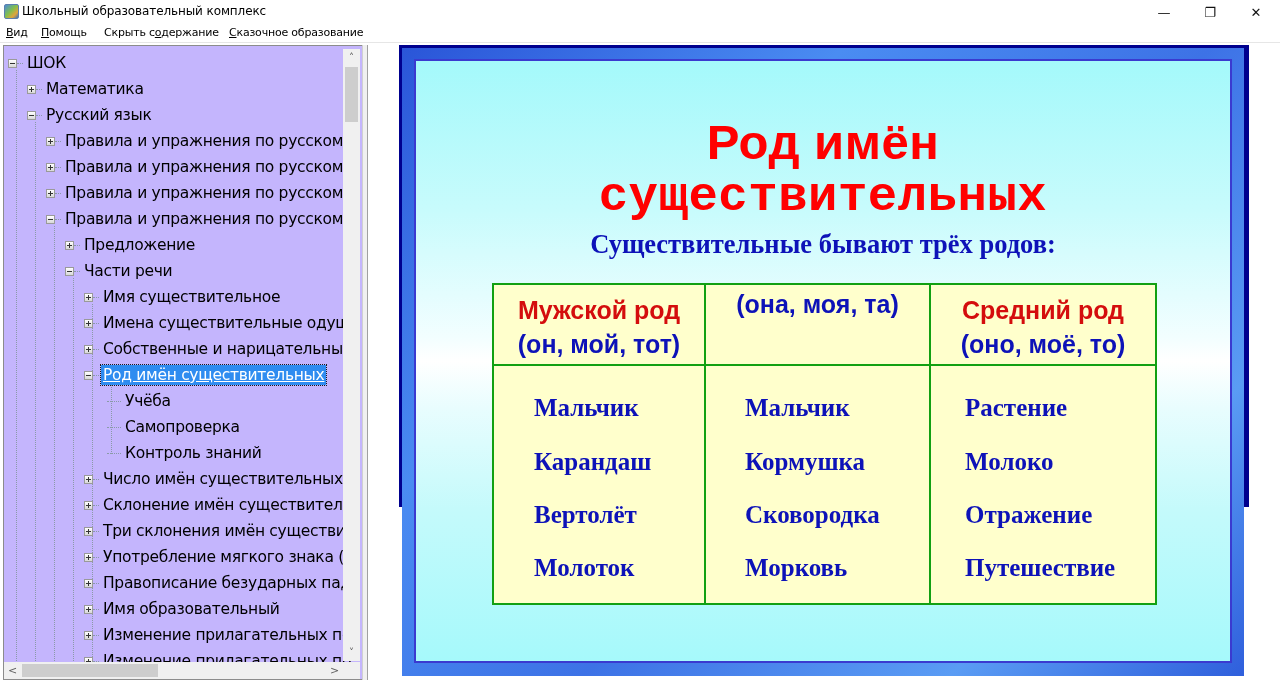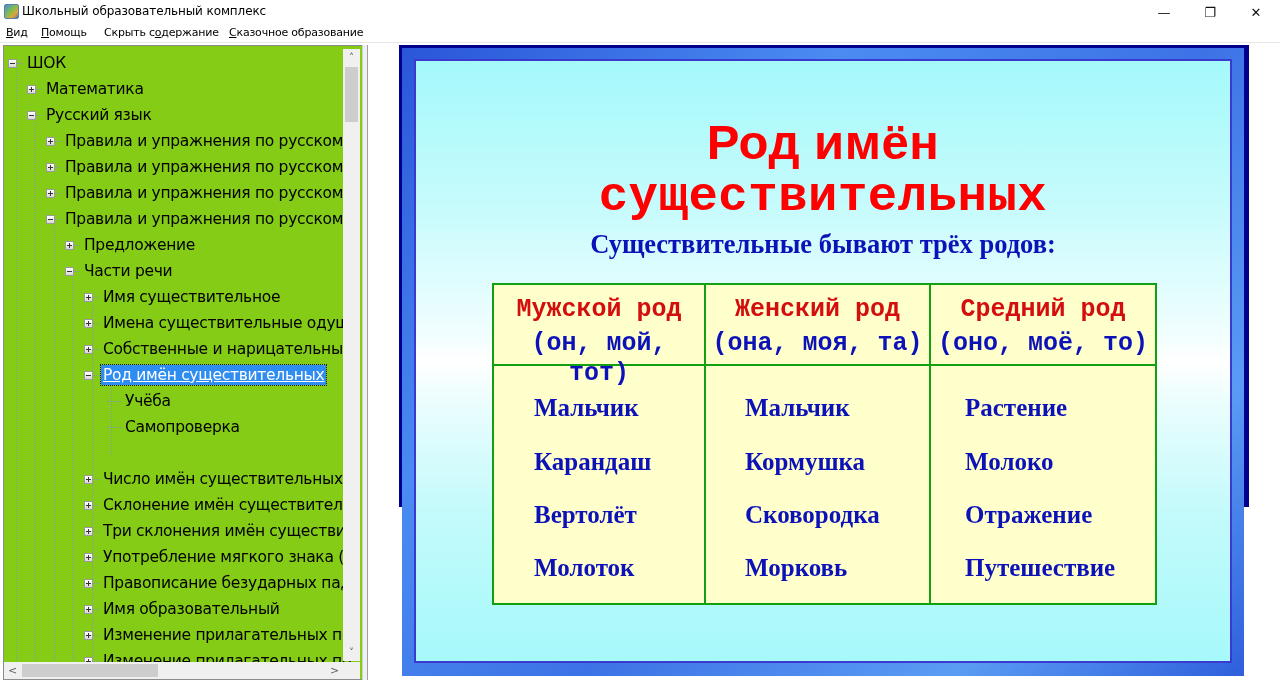--- a/index.html
+++ b/index.html
@@ -15,21 +15,21 @@
   .win-min { left: 1141px; }
   .win-max { left: 1187px; }
   .win-close { left: 1233px; }
 
   
   .menubar { position: absolute; left: 0; top: 24px; width: 1280px; height: 19px; background: #ffffff; border-bottom: 1px solid #e6e6e6; }
   .menu-item { position: absolute; top: 2px; font-size: 11px; color: #000; font-family: "DejaVu Sans", sans-serif; letter-spacing: -0.2px; white-space: nowrap; }
   .menu-item .u { text-decoration: underline; }
 
   
-  .tree-pane { position: absolute; left: 3px; top: 45px; width: 359px; height: 635px; background: #84cc16; border: 1px solid #8c8c8c; border-right: none; overflow: hidden; }
+  .tree-pane { position: absolute; left: 3px; top: 45px; width: 359px; height: 635px; background: #c4b5fd; border: 1px solid #8c8c8c; border-right: none; overflow: hidden; }
   .tree-line-v { position: absolute; width: 0; border-left: 1px dotted #8a9aa8; }
   .tree-row { position: absolute; height: 26px; display: flex; align-items: center; white-space: nowrap; }
   .expander { width: 9px; height: 9px; border: 1px solid #9a9a9a; background: linear-gradient(#ffffff, #d8d8d8); position: relative; flex: none; }
   .expander .h { position: absolute; left: 1px; top: 3px; width: 5px; height: 1px; background: #333; }
   .expander .v { position: absolute; left: 3px; top: 1px; width: 1px; height: 5px; background: #333; }
   .hconn { width: 6px; border-top: 1px dotted #8a9aa8; flex: none; margin-right: 2px; }
   .leaf-conn { width: 14px; border-top: 1px dotted #8a9aa8; flex: none; margin-right: 2px; }
   .tree-label { font-size: 15.5px; color: #000; font-family: "DejaVu Sans", sans-serif; letter-spacing: -0.3px; padding: 0 2px; line-height: 20px; }
   .tree-label.selected { background: #2f8cf0; color: #ffffff; text-decoration: underline; outline: 1px dotted #1a1a1a; }
 
@@ -55,21 +55,21 @@
   .slide-inner-border { position: absolute; left: 12px; top: 11px; width: 818px; height: 604px; background: #3a3ad0; }
   .slide-bg { position: absolute; left: 2px; top: 2px; width: 814px; height: 600px;
     background: linear-gradient(180deg, #a4f9fb 0%, #c8fbfc 25%, #f2feff 46%, #ffffff 50%, #e8fdfe 58%, #c4fafb 75%, #a6f9fb 100%); }
 
   .slide-title { position: absolute; left: 0; width: 814px; text-align: center; color: #ff0000; font-family: "Liberation Sans", sans-serif; font-weight: bold; font-size: 49px; line-height: 52px; letter-spacing: 0.5px; }
   .slide-subtitle { position: absolute; left: 0; width: 814px; text-align: center; color: #0d12b8; font-family: "Liberation Serif", serif; font-weight: bold; font-size: 26.5px; }
 
   .gender-table { position: absolute; left: 76px; top: 222px; width: 665px; height: 322px; background: #ffffcc; border: 2px solid #12a012; }
   .gt-vline { position: absolute; top: 0; width: 2px; height: 318px; background: #12a012; }
   .gt-hline { position: absolute; left: 0; top: 79px; width: 661px; height: 2px; background: #12a012; }
-  .gt-head { position: absolute; top: 0; height: 79px; text-align: center; font-family: Liberation Mono, monospace; font-weight: bold; }
+  .gt-head { position: absolute; top: 0; height: 79px; text-align: center; font-family: Liberation Sans, sans-serif; font-weight: bold; }
   .gt-head .g { display: block; color: #d40d0d; font-size: 25px; margin-top: 10px; line-height: 30px; }
   .gt-head .p { display: block; color: #0d12b8; font-size: 25px; line-height: 30px; margin-top: 4px; }
   .gt-word { position: absolute; font-family: "Liberation Serif", serif; font-weight: bold; color: #0d12b8; font-size: 25px; line-height: 30px; white-space: nowrap; }
 </style>
 </head>
 <body>
 
 <div class="titlebar">
   <div class="app-icon"></div>
   <span class="title-text">Школьный образовательный комплекс</span>
@@ -199,20 +199,24 @@
       <span class="hconn"></span>
     <span class="tree-label selected">Род имён существительных</span>
   </div>
   <div class="tree-row" style="top:342px; left:103px;">
     <span class="leaf-conn"></span>
     <span class="tree-label">Учёба</span>
   </div>
   <div class="tree-row" style="top:368px; left:103px;">
     <span class="leaf-conn"></span>
     <span class="tree-label">Самопроверка</span>
+  </div>
+  <div class="tree-row" style="top:394px; left:103px;">
+    <span class="leaf-conn"></span>
+    <span class="tree-label">Контроль знаний</span>
   </div>
   <div class="tree-row" style="top:420px; left:80px;">
     <span class="expander">
         <span class="h"></span>
         <span class="v"></span>
       </span>
       <span class="hconn"></span>
     <span class="tree-label">Число имён существительных</span>
   </div>
   <div class="tree-row" style="top:446px; left:80px;">
@@ -299,21 +303,20 @@
           <div class="gender-table">
             <div class="gt-vline" style="left:210px;"></div>
             <div class="gt-vline" style="left:435px;"></div>
             <div class="gt-hline"></div>
 
             <div class="gt-head" style="left:0; width:210px;">
               <span class="g">Мужской род</span>
               <span class="p">(он, мой, тот)</span>
             </div>
             <div class="gt-head" style="left:212px; width:223px;">
-              <span class="g">Женский род</span>
               <span class="p">(она, моя, та)</span>
             </div>
             <div class="gt-head" style="left:437px; width:224px;">
               <span class="g">Средний род</span>
               <span class="p">(оно, моё, то)</span>
             </div>
 
             <span class="gt-word" style="left:40px; top:108px;">Мальчик</span>
             <span class="gt-word" style="left:40px; top:162px;">Карандаш</span>
             <span class="gt-word" style="left:40px; top:215px;">Вертолёт</span>

